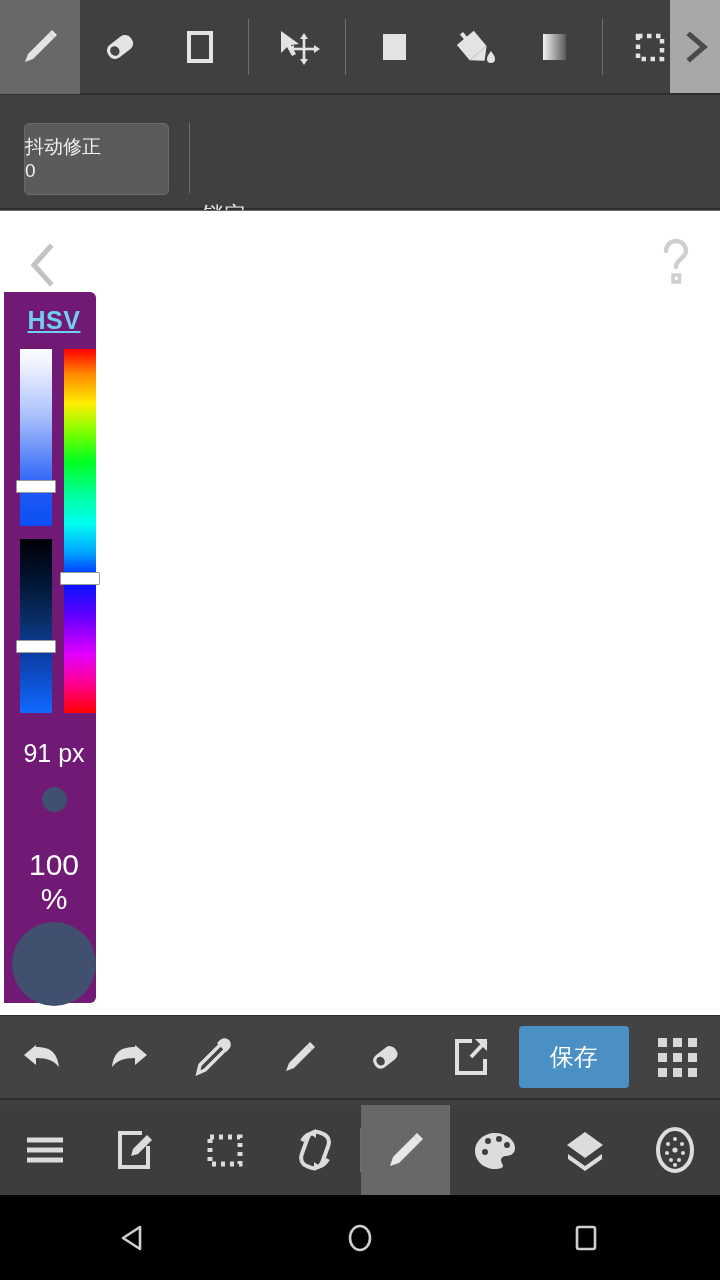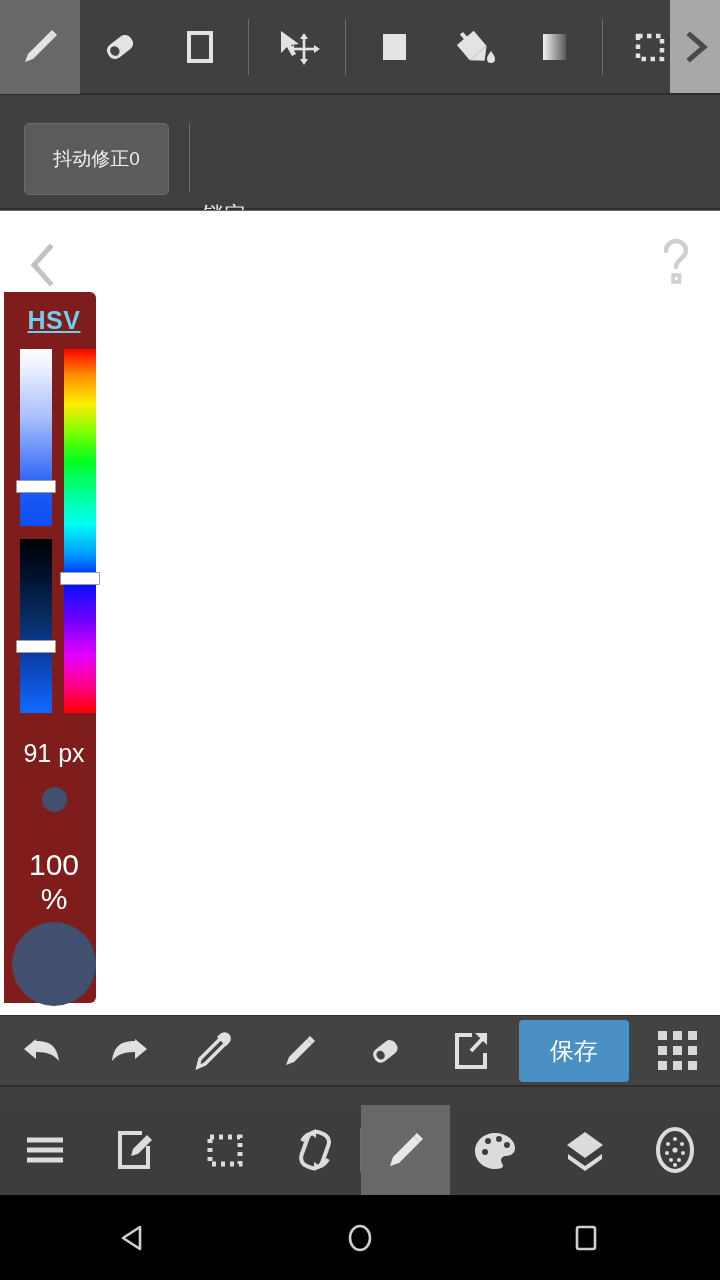--- a/index.html
+++ b/index.html
@@ -36,21 +36,21 @@
   
   .toolbar-opts {
     position: absolute; top: 95px; left: 0; width: 720px; height: 115px;
     background: #404040;
     border-bottom: 2px solid #2e2e2e;
   }
   .stabilizer-btn {
     position: absolute; left: 24px; top: 28px;
     width: 145px; height: 72px;
     background: #5b5b5b; border: 1px solid #6b6b6b; border-radius: 5px;
-    display: flex; flex-direction: row; align-items: center; justify-content: center;
+    display: flex; flex-direction: column; align-items: flex-start; justify-content: center;
     color: #f0f0f0;
   }
   .stabilizer-label { font-size: 19px; line-height: 24px; }
   .stabilizer-value { font-size: 19px; line-height: 24px; }
   .opts-sep { position: absolute; left: 189px; top: 28px; width: 1px; height: 70px; background: #6e6e6e; }
   .lock-title {
     position: absolute; left: 202px; top: 105px;
     font-size: 22px; color: #e8e8e8;
   }
   .ruler-row { position: absolute; left: 202px; top: 141px; display: flex; align-items: center; }
@@ -69,21 +69,21 @@
     background: #ffffff;
     border-top: 1px solid #6a6a6a;
   }
   .canvas-back { position: absolute; left: 22px; top: 28px; }
   .canvas-help { position: absolute; right: 22px; top: 24px; }
 
   
   .hsv-panel {
     position: absolute; left: 4px; top: 292px;
     width: 92px; height: 711px;
-    background: #7f1d1d;
+    background: #701a75;
     border-radius: 0 6px 6px 0;
     padding-left: 8px;
   }
   .hsv-title {
     text-align: center; margin-top: 14px;
     font-size: 25px; font-weight: bold; color: #6fd0ee;
     text-decoration: underline; letter-spacing: 0.5px;
   }
   .slider-area { position: relative; margin-top: 14px; height: 364px; }
   .sv-col { position: absolute; left: 8px; top: 0; width: 32px; height: 364px; }
@@ -105,21 +105,21 @@
 
   .size-label { text-align: center; margin-top: 26px; font-size: 25px; color: #ffffff; }
   .size-dot-wrap { height: 62px; display: flex; align-items: center; justify-content: center; }
   .size-dot { width: 25px; height: 25px; border-radius: 50%; }
   .opacity-label { text-align: center; font-size: 30px; color: #ffffff; margin-top: 18px; }
   .color-swatch-wrap { height: 92px; display: flex; align-items: center; justify-content: center; margin-top: 2px; }
   .color-swatch { width: 84px; height: 84px; border-radius: 50%; }
 
   
   .action-bar {
-    position: absolute; top: 1015px; left: 0; width: 720px; height: 72px;
+    position: absolute; top: 1015px; left: 0; width: 720px; height: 85px;
     background: #434343;
     display: flex; align-items: center; justify-content: space-around;
     border-top: 1px solid #2e2e2e;
     border-bottom: 2px solid #2e2e2e;
   }
   .action-btn { width: 74px; height: 76px; display: flex; align-items: center; justify-content: center; }
   .save-btn {
     width: 110px; height: 62px; border-radius: 4px;
     display: flex; align-items: center; justify-content: center;
     color: #ffffff; font-size: 24px;

